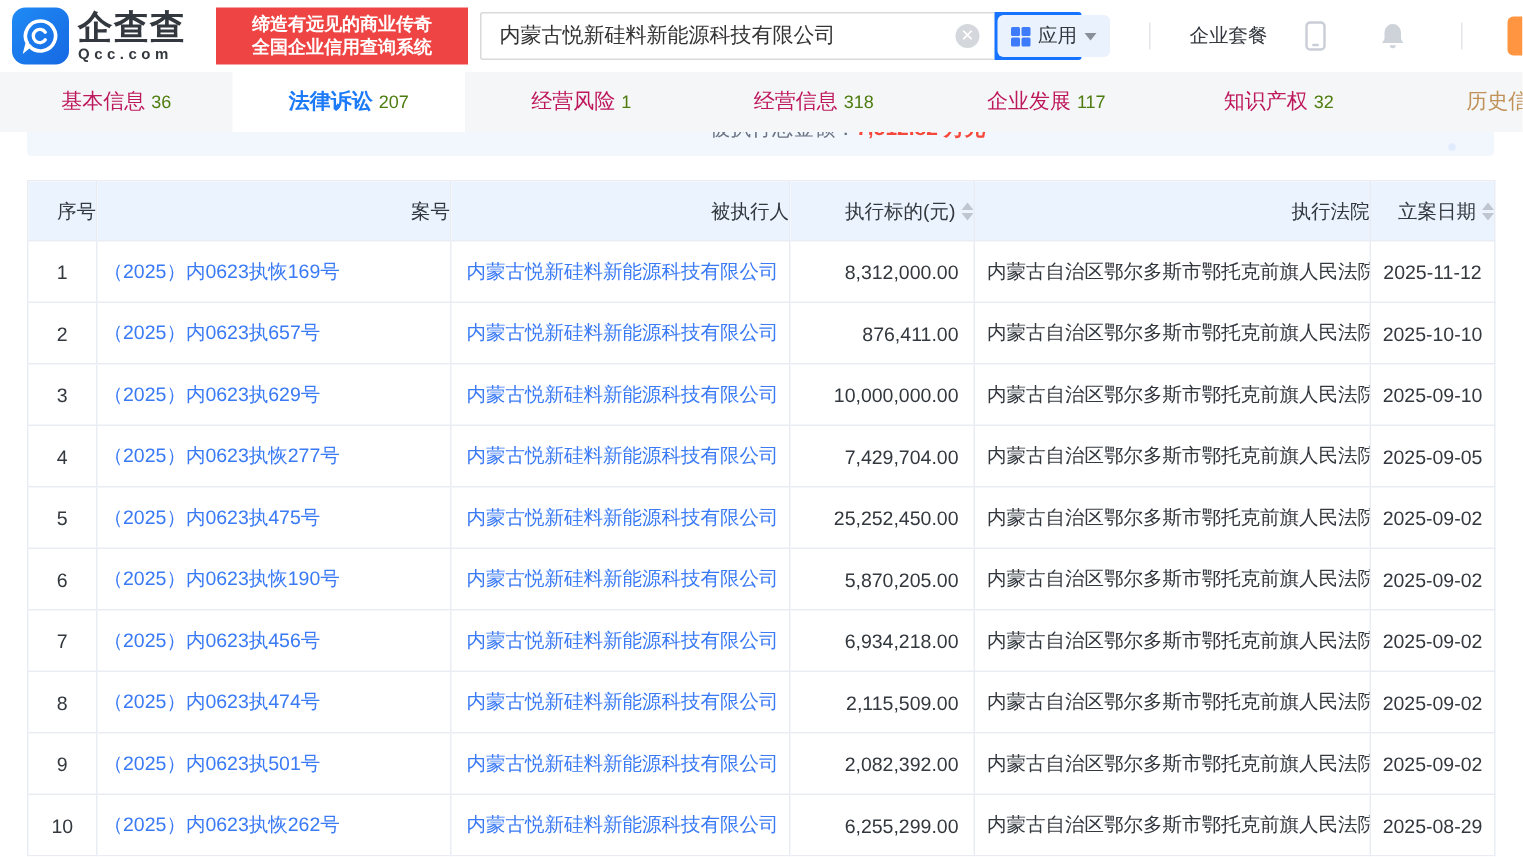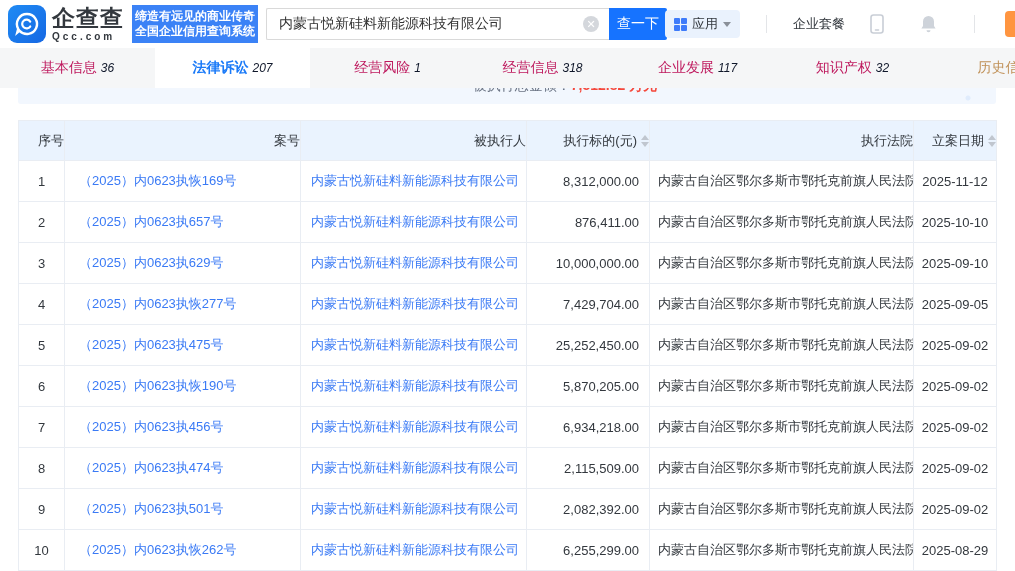--- a/index.html
+++ b/index.html
@@ -7,22 +7,22 @@
     font-family:"Liberation Sans","DejaVu Sans",sans-serif; color:#333; }
 
   
   .top-header { height:48px; display:flex; align-items:center; padding-left:8px; position:relative; background:#fff; }
   .logo-wrap { display:flex; align-items:center; }
   .logo-icon { width:38px; height:38px; border-radius:9px; background:linear-gradient(135deg,#1f8bf4,#1668e3);
     display:flex; align-items:center; justify-content:center; }
   .logo-text { margin-left:6px; line-height:1; }
   .logo-brand { font-size:23px; font-weight:bold; color:#33383e; letter-spacing:1px; }
   .logo-domain { font-size:10px; font-weight:bold; color:#33383e; letter-spacing:3px; margin-top:2px; }
-  .slogan { margin-left:8px; background:#3b82f6; color:#fff; font-size:12px; font-weight:bold;
-    padding:4px 3px; line-height:15px; white-space:nowrap; }
+  .slogan { margin-left:20px; background:#ef4444; color:#fff; font-size:12px; font-weight:bold;
+    padding:4px 24px; line-height:15px; white-space:nowrap; }
   .search-wrap { display:flex; margin-left:8px; height:32px; }
   .search-input { width:343px; height:32px; border:1px solid #d9d9d9; border-right:none; border-radius:2px 0 0 2px;
     padding:0 30px 0 12px; font-size:14px; color:#333; outline:none; font-family:inherit; }
   .clear-icon { position:relative; width:0; }
   .clear-icon span { position:absolute; right:10px; top:8px; width:16px; height:16px; border-radius:50%;
     background:#d4d7dc; color:#fff; font-size:11px; line-height:16px; text-align:center; cursor:pointer; }
   .search-btn { width:58px; height:32px; background:#1673ff; color:#fff; border:none; font-size:14px;
     border-radius:0 2px 2px 0; cursor:pointer; font-family:inherit; }
   .header-right { position:absolute; right:0; top:0; height:48px; display:flex; align-items:center;gap:14px; }
   .apps-pill { display:flex; align-items:center; background:#eaf2fd; border-radius:4px; padding:5px 9px; cursor:pointer; }
@@ -33,21 +33,21 @@
     border-top:5px solid #8a9099; margin-left:5px; }
   .v-div { width:1px; height:18px; background:#e3e5e8; margin:0 12px; }
   .pkg-label { font-size:13px; color:#33383e; cursor:pointer; }
   .hicon { margin:0 10px; display:flex; align-items:center; cursor:pointer; }
   .vip-sliver { width:10px; height:26px; background:#ff9540; border-radius:4px 0 0 4px; margin-left:4px; }
 
   
   .tab-bar { height:40px; background:#f5f6f7; display:flex; width:1085px; }
   .tab { width:155px; display:flex; align-items:center; justify-content:center; cursor:pointer; }
   .tab-label { font-size:14px; color:#be185d; }
-  .tab-count { font-size:12px; color:#0f172a; margin-left:4px;font-style:italic; }
+  .tab-count { font-size:12px; color:#4d7c0f; margin-left:4px; }
   .tab.active { background:#fff; }
   .tab.active .tab-label { color:#1a7af8; font-weight:bold; }
   .tab.highlight .tab-label { color:#c09158; }
 
   
   .content { background:#fff; overflow:hidden; height:483px; }
   .summary-banner { width:978px; margin:-20px 0 0 18px; height:36px; border-radius:3px;
     background:#f2f7fe;
     background-image:radial-gradient(circle at 60px 40px, rgba(190,215,250,.35) 2px, transparent 3px),
       radial-gradient(circle at 220px 10px, rgba(190,215,250,.3) 2px, transparent 3px),
@@ -57,21 +57,21 @@
   .summary-label { color:#6b7484; }
   .summary-value { color:#f5483b; font-weight:bold; }
 
   table { width:978px; margin:16px 0 0 18px; border-collapse:collapse; table-layout:fixed; }
   th, td { border:1px solid #e9edf3; font-size:13px; font-weight:normal; overflow:hidden; white-space:nowrap; }
   th { height:40px; background:#eaf3fe; color:#33383e; text-align:right; }
   td { height:41px; color:#33383e; padding:0 10px; }
   col.c-idx { width:46px; } col.c-case { width:236px; } col.c-name { width:226px; }
   col.c-amt { width:123px; } col.c-court { width:264px; } col.c-date { width:83px; }
   td.c-idx { text-align:center; padding:0; }
-  td.c-case { padding-left:14px; }
+  td.c-case { padding-left:4px; }
   td.c-amt { text-align:right; }
   td.c-date { text-align:center; padding:0 4px; }
   td.c-court { padding:0 8px; }
   a.cell-link { color:#3a7af5; text-decoration:none; cursor:pointer; }
   .sort-caret { display:inline-block; vertical-align:middle; margin-left:4px; cursor:pointer; }
   .sort-caret b { display:block; width:0; height:0; border-left:4px solid transparent; border-right:4px solid transparent; }
   .sort-caret .up { border-bottom:5px solid #c0c6cf; margin-bottom:2px; }
   .sort-caret .dn { border-top:5px solid #c0c6cf; }
 </style>
 </head>

